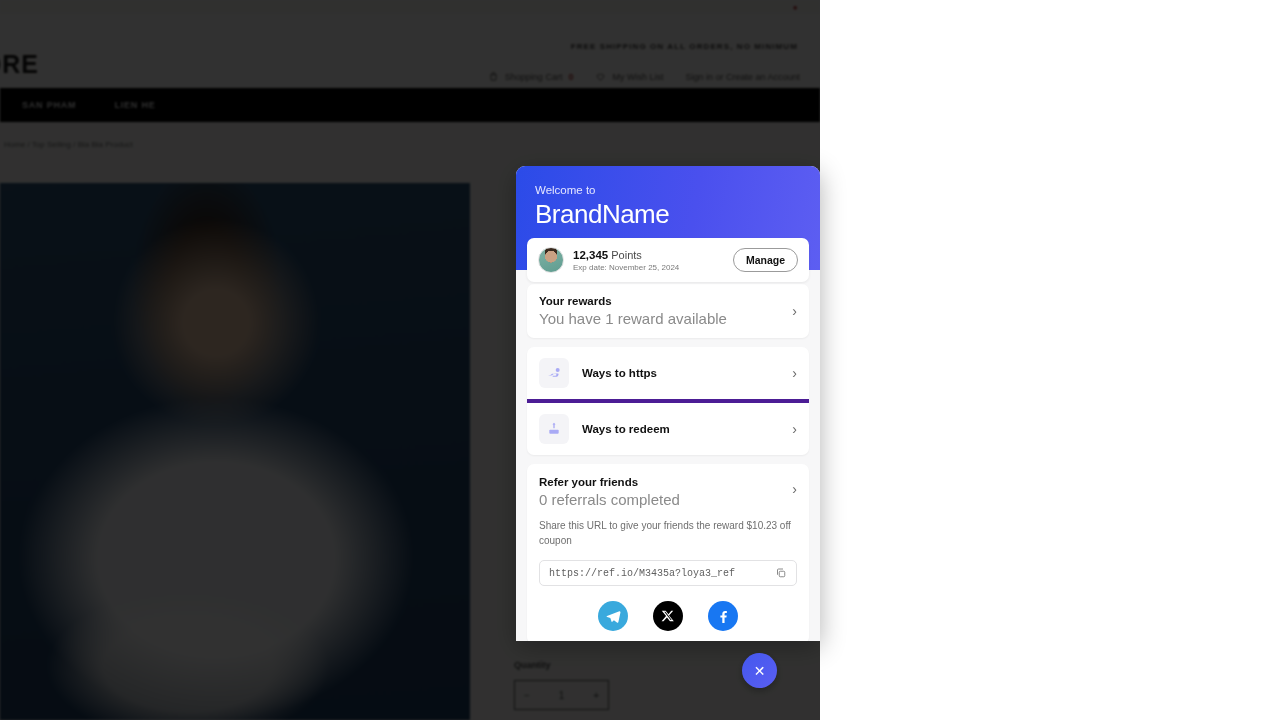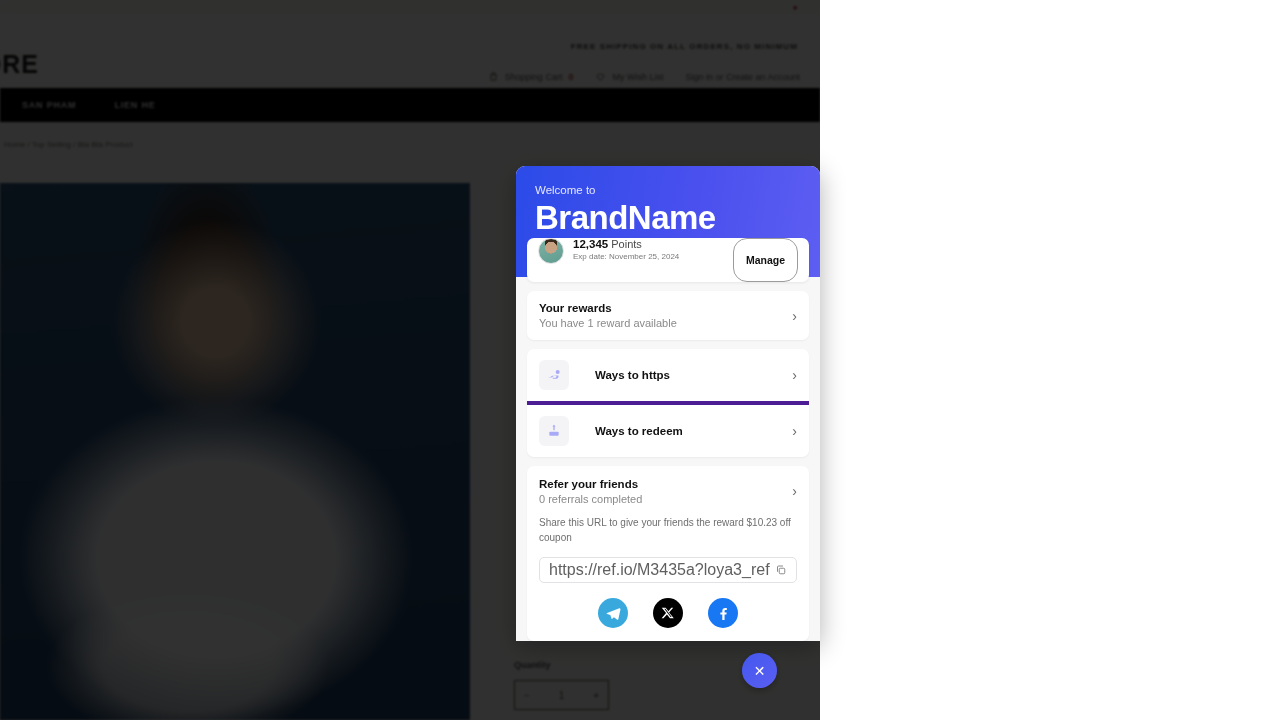--- a/index.html
+++ b/index.html
@@ -109,26 +109,26 @@
     position:absolute; left:516px; top:166px; width:304px; height:475px;
     background:#f7f7f8; border-radius:9px 9px 0 0; overflow:hidden;
     box-shadow:0 6px 26px rgba(0,0,0,.30);
     display:flex; flex-direction:column;
   }
   .w-head {
     background:linear-gradient(100deg,#2b4be8 0%,#4a50ee 58%,#5d5ef2 100%);
     padding:18px 19px 40px 19px; position:relative;
   }
   .w-welcome { font-size:11.5px; color:#e4e6ff; margin-bottom:3px; }
-  .w-brand { font-size:33px; font-weight:700; color:#fff; letter-spacing:-.5px; }
+  .w-brand { font-size:26px; font-weight:400; color:#fff; letter-spacing:-.5px; }
 
   .pts-card {
     position:absolute; left:11px; right:11px; top:72px;
     background:#fff; border-radius:7px; height:44px;
-    display:flex; padding:0 11px; gap:9px;
+    display:flex; align-items:center; padding:0 11px; gap:9px;
     box-shadow:0 1px 3px rgba(0,0,0,.07);
   }
   .avatar {
     width:26px; height:26px; border-radius:50%; flex:0 0 26px;
     background:radial-gradient(circle at 50% 36%, #c9a183 0 30%, rgba(0,0,0,0) 31%),
                radial-gradient(ellipse at 50% 22%, #3a2a1e 0 34%, rgba(0,0,0,0) 36%),
                linear-gradient(160deg,#7fb3a5,#5f9c90);
     border:1px solid #e3e3e3;
   }
   .pts-txt { flex:1; min-width:0; }
@@ -138,44 +138,44 @@
   .manage-btn {
     border:1px solid #9b9b9b; border-radius:14px; background:#fff;
     padding:5px 12px; font-size:10.5px; font-weight:600; color:#111;
     cursor:pointer; font-family:inherit; white-space:nowrap;
   }
 
   .w-body { flex:1; padding:14px 11px 0 11px; display:flex; flex-direction:column; gap:9px; }
 
   .card { background:#fff; border-radius:7px; box-shadow:0 1px 2px rgba(0,0,0,.05); }
   .row {
-    display:flex; align-items:center; gap:26px;
+    display:flex; align-items:center; gap:13px;
     padding:11px 12px; cursor:pointer;
   }
   .row + .row { border-top:4px solid #4c1d95; }
   .row-txt { flex:1; min-width:0; }
   .row-title { font-size:11.5px; font-weight:700; color:#111; }
-  .row-sub { font-size:11px; color:#8a8a8a; margin-top:3px; }
+  .row-sub { font-size:15px; color:#8a8a8a; margin-top:3px; }
   .chev { color:#6a6a6a; font-size:14px; line-height:1; flex:0 0 auto; }
 
   .tile {
     width:30px; height:30px; flex:0 0 30px; border-radius:6px;
     background:#f4f4f7; display:flex; align-items:center; justify-content:center;
   }
 
   .refer-card { padding:12px 12px 13px 12px; }
   .refer-top { display:flex; align-items:flex-start; gap:8px; cursor:pointer; }
   .refer-note { font-size:10px; line-height:1.45; color:#6f6f6f; margin-top:11px; }
   .url-box {
     margin-top:12px; height:26px; border:1px solid #e2e2e4; border-radius:5px;
     display:flex; align-items:center; padding:0 9px; background:#fff;
   }
   .url-box input {
-    flex:1; border:0; outline:0; font-family:Liberation Sans, sans-serif;
-    font-size:16px; color:#5f5f5f; background:transparent; min-width:0;
+    flex:1; border:0; outline:0; font-family:Liberation Mono, monospace;
+    font-size:10px; color:#5f5f5f; background:transparent; min-width:0;
   }
   .socials { display:flex; justify-content:center; gap:25px; margin-top:15px; }
   .soc { width:30px; height:30px; border-radius:50%; display:flex;
          align-items:center; justify-content:center; cursor:pointer; }
   .soc-tg { background:#39a9dd; }
   .soc-x  { background:#000; }
   .soc-fb { background:#1877f2; }
 
   .close-fab {
     position:absolute; left:742px; top:653px; width:35px; height:35px;

